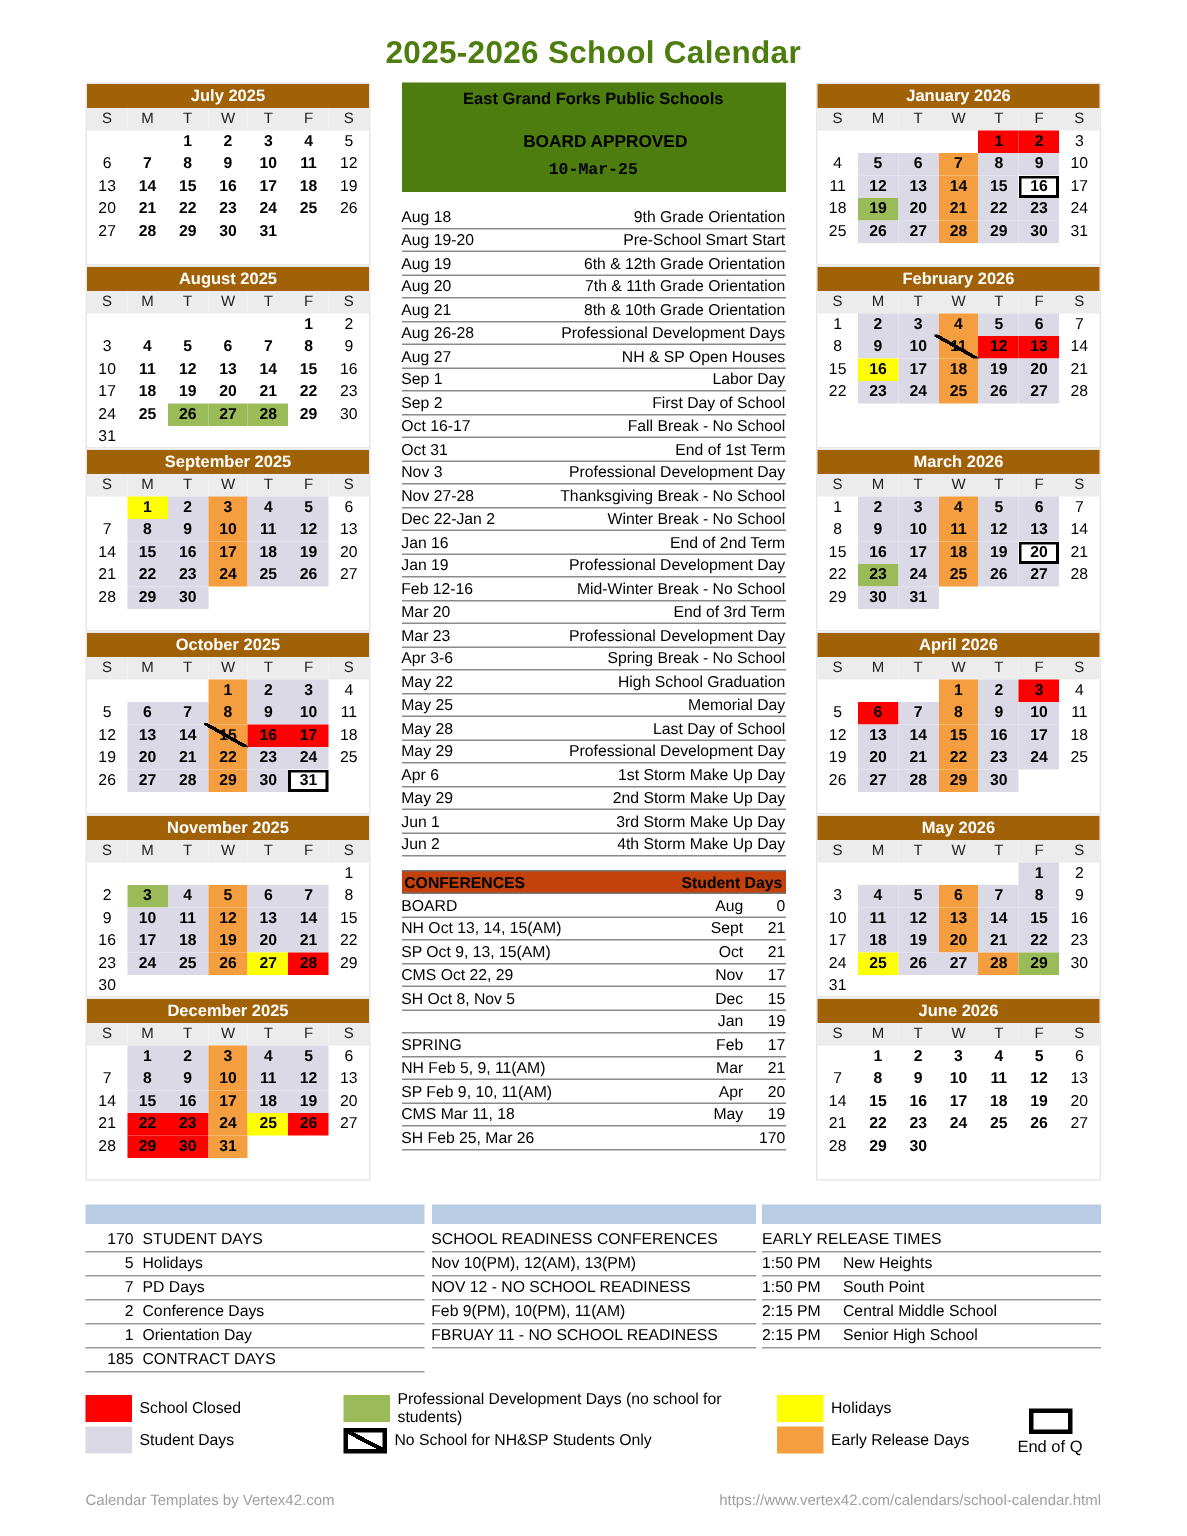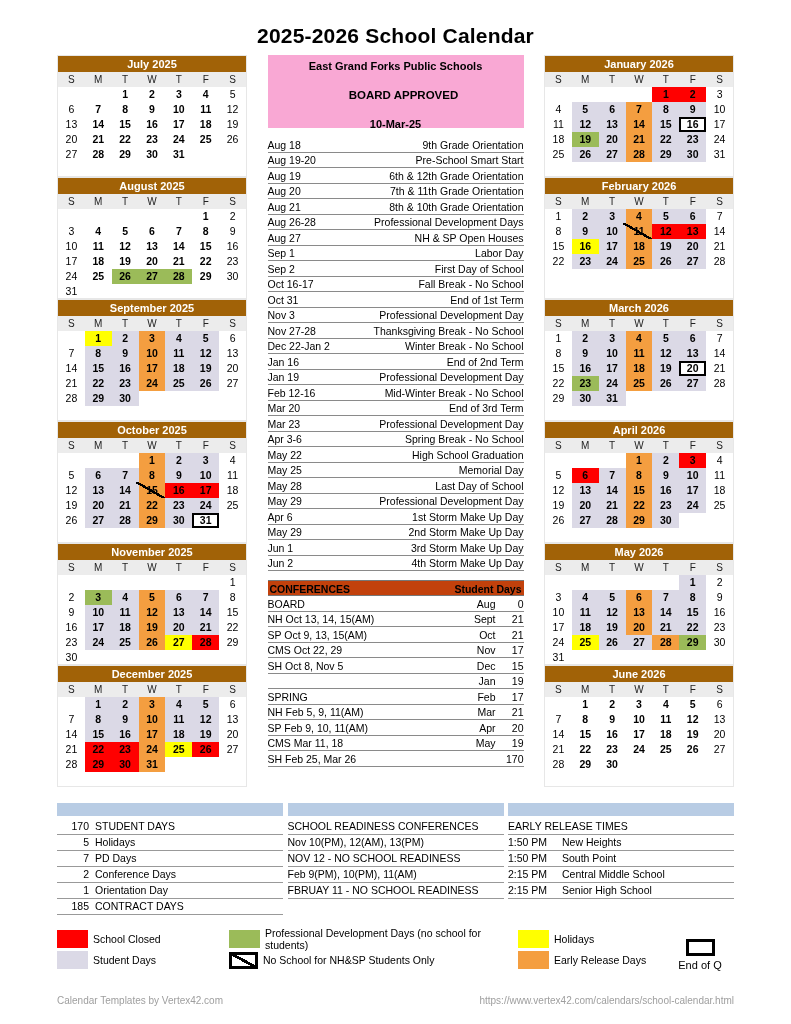--- a/index.html
+++ b/index.html
@@ -1,19 +1,19 @@
 <!DOCTYPE html>
 <html><head>
 <meta charset="utf-8">
 <style>
   * { box-sizing: border-box; margin: 0; padding: 0; }
   html,body { width: 791px; height: 1024px; background: #ffffff; }
   body { font-family: "Liberation Sans", sans-serif; color: #000; }
 
-  .page-title { text-align: center; padding-top: 24px; font-size: 21px; font-weight: bold; color: #000000; letter-spacing: 0.2px; }
+  .page-title { text-align: center; padding-top: 24px; font-size: 21px; font-weight: bold; color: #4d7c0f; letter-spacing: 0.2px; }
 
   .columns { display: flex; justify-content: space-between; margin: 7px 57px 0 57px; }
   .cal-col { width: 190px; }
   .center-col { width: 256px; }
 
   
   .month { height: 122px; border: 1px solid #E7E7E7; background: #fff; }
   .mtitle { height: 16px; line-height: 16px; text-align: center; background: #a16207; color: #fff; font-size: 11px; font-weight: bold; }
   .mgrid { display: grid; grid-template-columns: repeat(7, 1fr); }
   .dh { height: 15px; line-height: 15px; text-align: center; font-size: 10px; background: #ECECEC; color: #222; }
@@ -22,24 +22,24 @@
   .c-student { background: #DBD9E6; }
   .c-orange  { background: #F49E40; }
   .c-red     { background: #FF0000; }
   .c-yellow  { background: #FFFF00; }
   .c-green   { background: #9BBB59; }
   .c-boxed   { background: #fff; box-shadow: inset 0 0 0 2px #000; }
   .c-slash::after { content: ""; position: absolute; left: -3px; right: -1px; top: -1px; bottom: -1px;
     background: linear-gradient(to top right, transparent 46%, #000 46%, #000 54%, transparent 54%); }
 
   
-  .info-box { background: #f9a8d4; height: 73px; padding-top: 5px; margin-bottom: 9px; }
+  .info-box { background: #4d7c0f; height: 73px; padding-top: 5px; margin-bottom: 9px; }
   .school-name { text-align: center; font-size: 11px; font-weight: bold; }
   .board-label { text-align: center; font-size: 11.5px; font-weight: bold; margin-top: 17px; padding-left: 16px; }
-  .board-date  { text-align: center; font-size: 11px; font-weight: bold; margin-top: 17px; }
+  .board-date  { text-align: center; font-size: 11px; font-weight: bold; margin-top: 7px; font-family: Liberation Mono, monospace; }
 
   .ev-row { display: flex; justify-content: space-between; align-items: flex-end; height: 15.5px; line-height: 14px; font-size: 10.5px; border-bottom: 1px solid #8a8a8a; }
   .ev-date { white-space: nowrap; }
   .ev-desc { text-align: right; }
 
   .conf { margin-top: 9px; }
   .conf-head { display: flex; justify-content: space-between; background: #c2410c; height: 16px; line-height: 16px; font-size: 10.5px; font-weight: bold; border-top: 1px solid #777; border-bottom: 1px solid #777; padding: 0 2px; }
   .conf-row { display: flex; height: 15.5px; line-height: 14px; align-items: flex-end; font-size: 10.5px; border-bottom: 1px solid #8a8a8a; }
   .conf-label { flex: 1; }
   .conf-month { width: 36px; text-align: right; }

